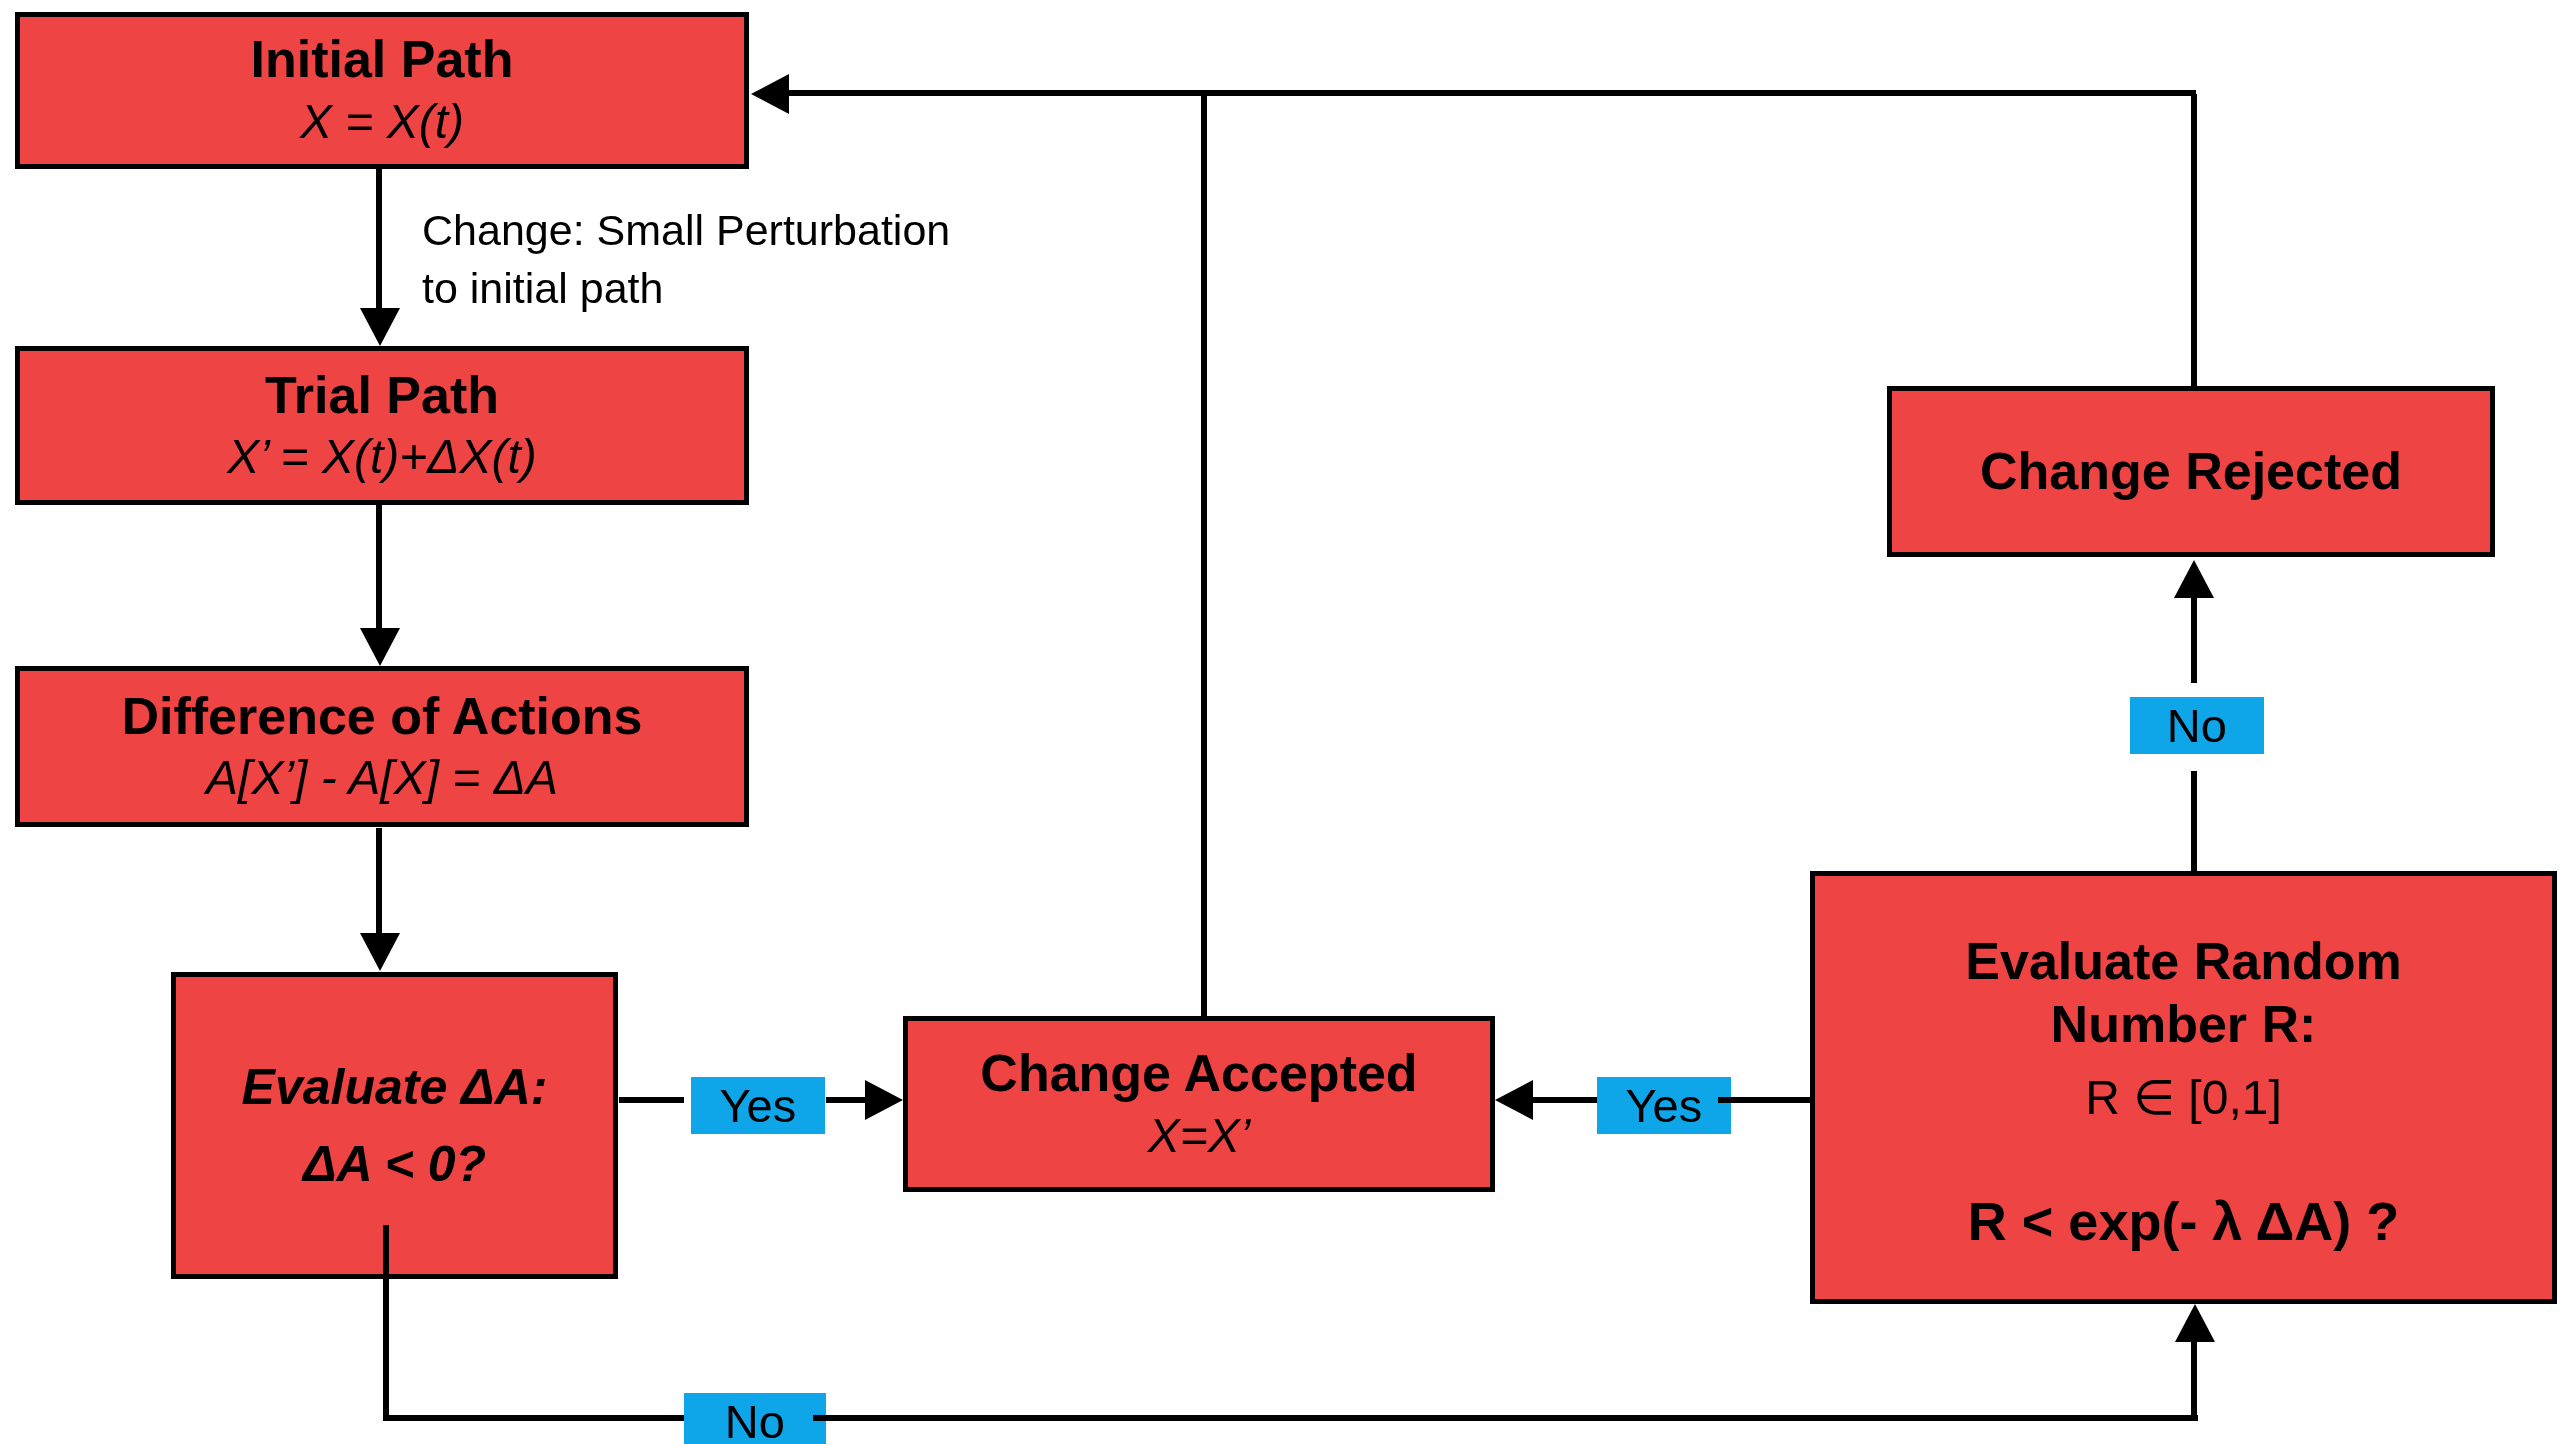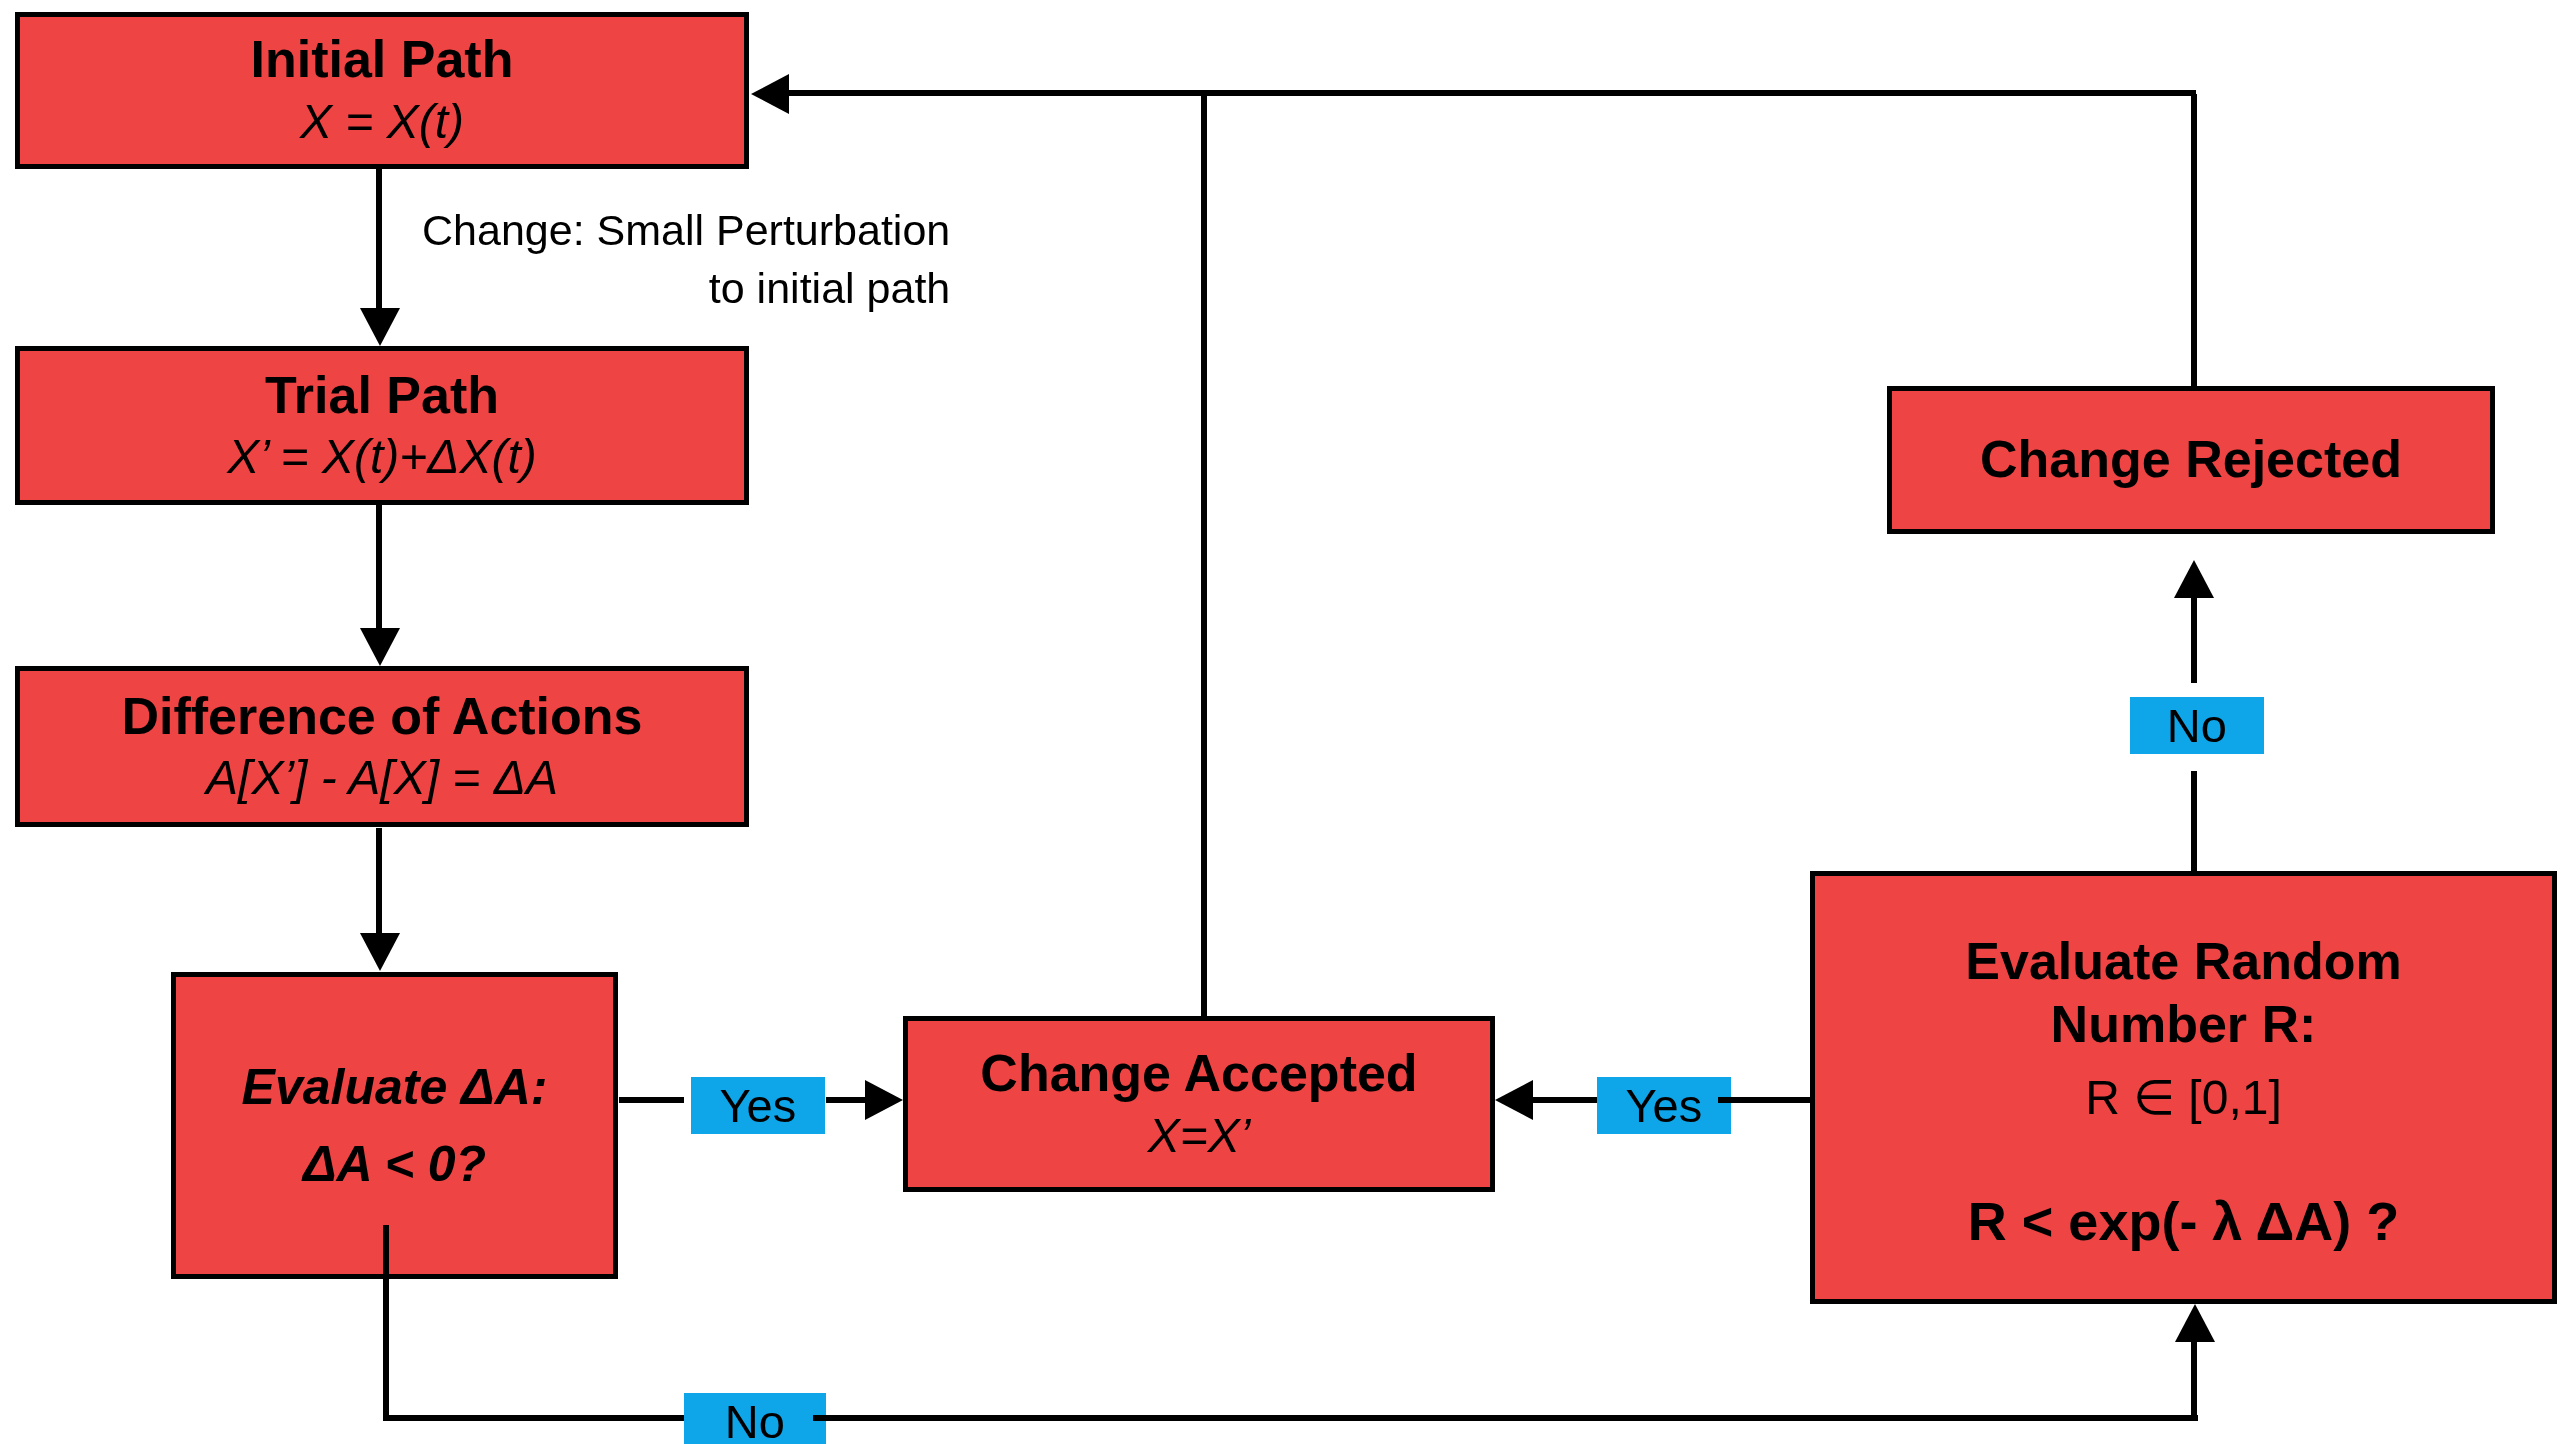--- a/index.html
+++ b/index.html
@@ -75,35 +75,35 @@
   <div class="box" style="left:171px;top:972px;width:447px;height:307px;">
     <div class="formula bold-italic" style="font-size:50px;">Evaluate ΔA:</div>
     <div class="formula bold-italic" style="font-size:50px;margin-top:15px;">ΔA &lt; 0?</div>
   </div>
 
   <div class="box" style="left:903px;top:1016px;width:592px;height:176px;align-items:center;">
     <div class="title">Change Accepted</div>
     <div class="formula">X=X’</div>
   </div>
 
-  <div class="box" style="left:1887px;top:386px;width:608px;height:148px;">
+  <div class="box" style="left:1887px;top:386px;width:608px;height:171px;">
     <div class="title">Change Rejected</div>
   </div>
 
   <div class="box" style="left:1810px;top:871px;width:747px;height:433px;justify-content:flex-start;padding-top:54px;">
     <div class="title" style="font-size:52px;">Evaluate Random</div>
     <div class="title" style="font-size:52px;">Number R:</div>
     <div class="random-range">R ∈ [0,1]</div>
     <div class="big-condition">R &lt; exp(- λ ΔA) ?</div>
   </div>
 
   <div class="vline" style="left:376px;top:169px;height:142px;"></div>
   <div class="arrow arrow-down" style="left:360px;top:308px;"></div>
 
-  <div class="note" style="left:422px;top:201px;text-align:right;">
+  <div class="note" style="left:422px;top:201px;">
     <span>Change: Small Perturbation</span>
     <span>to initial path</span>
   </div>
 
   <div class="vline" style="left:376px;top:505px;height:125px;"></div>
   <div class="arrow arrow-down" style="left:360px;top:628px;"></div>
 
   <div class="vline" style="left:376px;top:828px;height:107px;"></div>
   <div class="arrow arrow-down" style="left:360px;top:933px;"></div>
 

